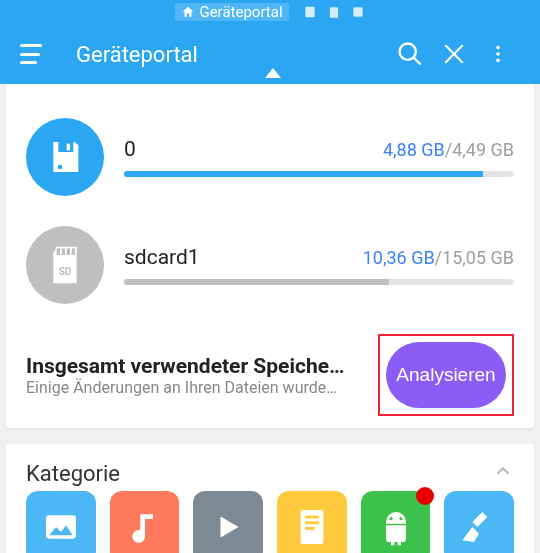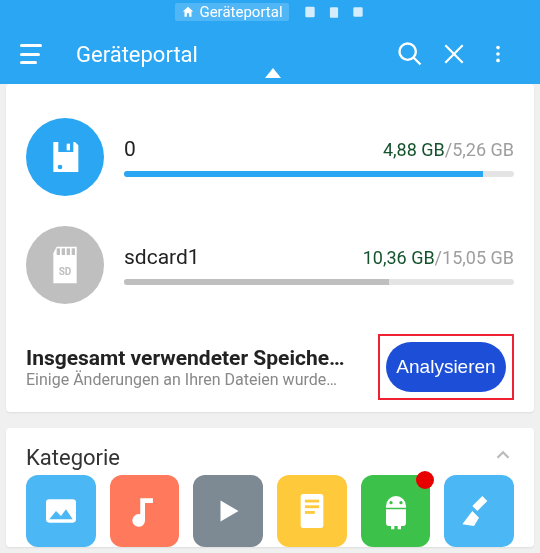--- a/index.html
+++ b/index.html
@@ -21,31 +21,31 @@
   .card { background: white; margin: 0 6px; border-radius: 4px; padding: 16px 20px 12px; box-shadow: 0 1px 2px rgba(0,0,0,0.08); }
   .storage-row { display: flex; align-items: center; gap: 20px; margin: 18px 0 30px; }
   .storage-row:last-of-type{margin-bottom:14px}
   .storage-icon { width: 78px; height: 78px; border-radius: 50%; display: flex; align-items: center; justify-content: center; flex-shrink: 0; text-decoration: underline; }
   .si-blue { background: #2aa6f3; }
   .si-gray { background: #bfbfbf; }
   .storage-body { flex: 1; }
   .storage-head { display: flex; justify-content: space-between; align-items: baseline; margin-bottom: 10px; }
   .storage-name { font-size: 21px; color: #222; }
   .storage-size { font-size: 18px; color: #9e9e9e; }
-  .storage-size .used { color: #14532d; margin-top: 8px; }
+  .storage-size .used { color: #3b82f6; margin-top: 8px; }
   .bar { height: 6px; background: #e4e4e4; border-radius: 3px; overflow: hidden; }
   .bar-fill { height: 100%; background: #2aa6f3; }
   .bar-fill.gray { background: #bfbfbf; }
   
   .summary { display:flex; align-items:center; gap:10px; margin-top:10px; }
   .summary-txt { flex:1; min-width:0; }
   .summary-title { font-size:21px; font-weight:700; color:#222; white-space:nowrap; overflow:hidden; text-overflow:ellipsis; }
   .summary-sub { font-size:16px; color:#888; white-space:nowrap; overflow:hidden; text-overflow:ellipsis; }
   .analyze-wrap { border:2px solid #e23; padding:6px; }
-  .analyze-btn { background:#1d4ed8; color:white; border:none; border-radius:999px; width:120px; height:50px; font-size:19px; line-height:1.1; word-break:break-all; cursor:pointer; display:flex;align-items:center;justify-content:center;text-align:left; }
+  .analyze-btn { background:#8b5cf6; color:white; border:none; border-radius:999px; width:120px; height:66px; font-size:19px; line-height:1.1; word-break:break-all; cursor:pointer; display:flex;align-items:center;justify-content:center;text-align:left; }
   
   .cat-card { background:white; margin:16px 6px 0; border-radius:4px; padding:16px 20px 0; box-shadow:0 1px 2px rgba(0,0,0,0.08); }
   .cat-head { display:flex; justify-content:space-between; align-items:center; margin-bottom:5px;}
   .cat-title { font-size:22px; color:#333; }
   .chev { color:#bbb; }
   .cat-grid { display:flex; gap:14px; }
   .cat-item { width:72px; height:72px; border-radius:12px; display:flex; align-items:center; justify-content:center; position:relative; cursor:pointer; }
   .badge { position:absolute; top:-4px; right:-4px; width:18px; height:18px; background:#e80000; border-radius:50%; }
 </style>
 </head>
@@ -107,21 +107,21 @@
       <svg width="40" height="40" viewBox="0 0 24 24">
           <path fill="white" d="M5 3h13l2 2v16H5z"></path>
           <rect x="8" y="3" width="9" height="6" fill="#2aa6f3"></rect>
           <rect x="13" y="4" width="2" height="4" fill="white"></rect>
           <circle cx="9" cy="18" r="1.4" fill="#2aa6f3"></circle>
         </svg>
     </div>
     <div class="storage-body">
       <div class="storage-head">
         <span class="storage-name">0</span>
-        <span class="storage-size"><span class="used">4,88 GB</span>/<span>5,26 GB</span></span>
+        <span class="storage-size"><span class="used">4,88 GB</span>/<span>4,49 GB</span></span>
       </div>
       <div class="bar">
           <div class="bar-fill" style="width:92%"></div>
         </div>
     </div>
   </div>
 
   <div class="storage-row">
     <div class="storage-icon si-gray">
       <svg width="40" height="44" viewBox="0 0 24 26">

